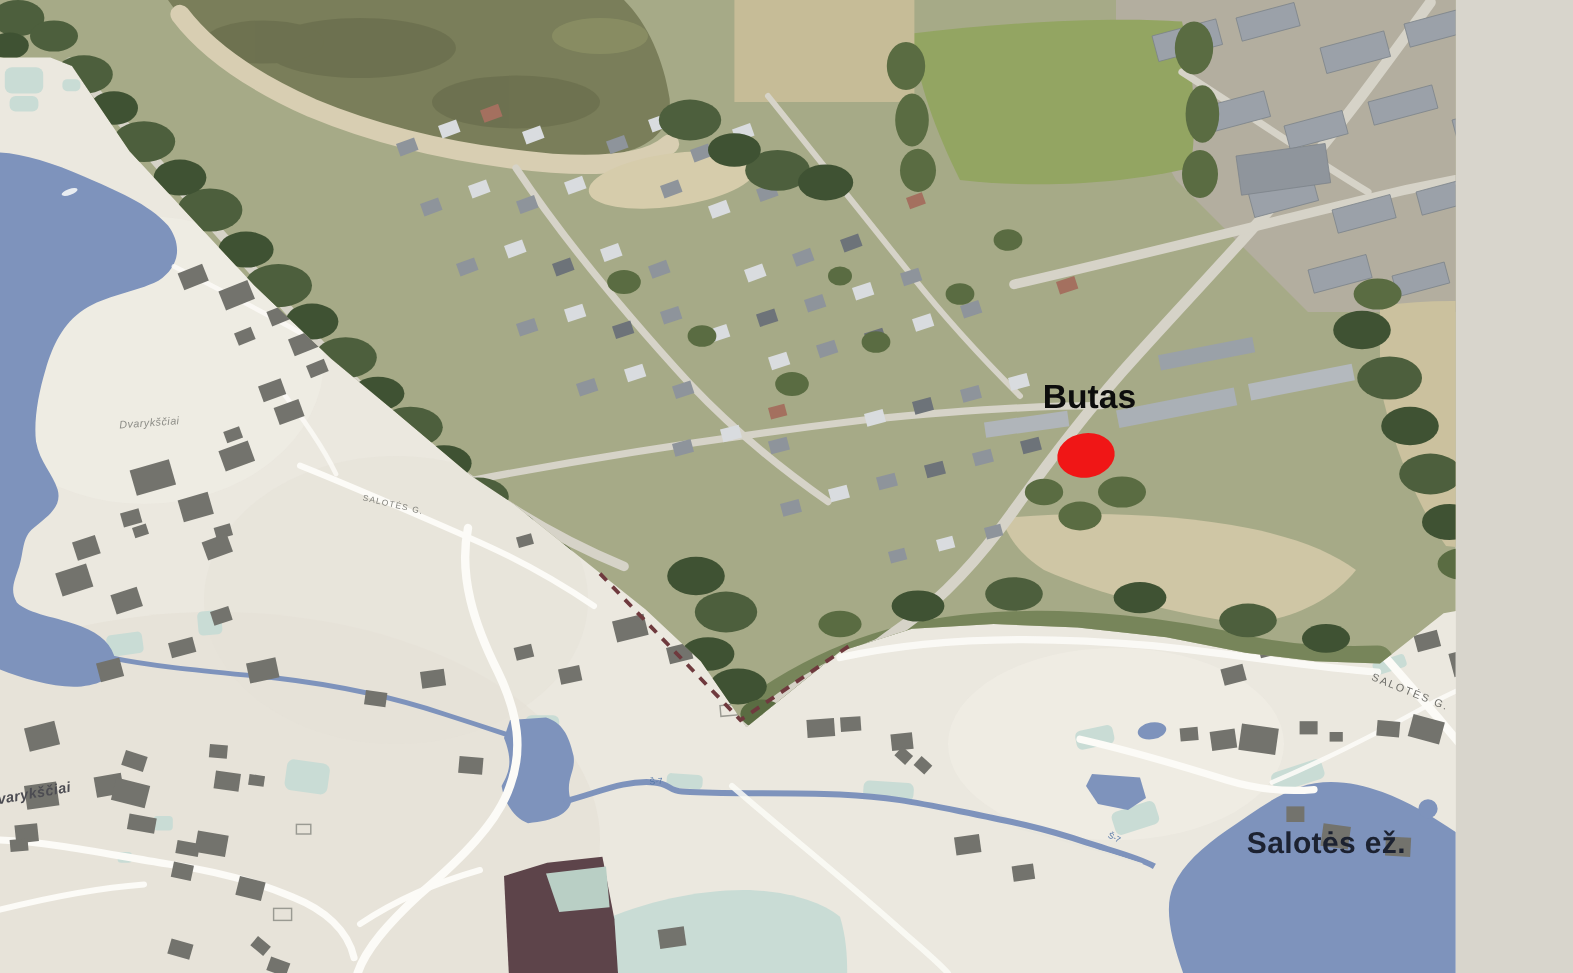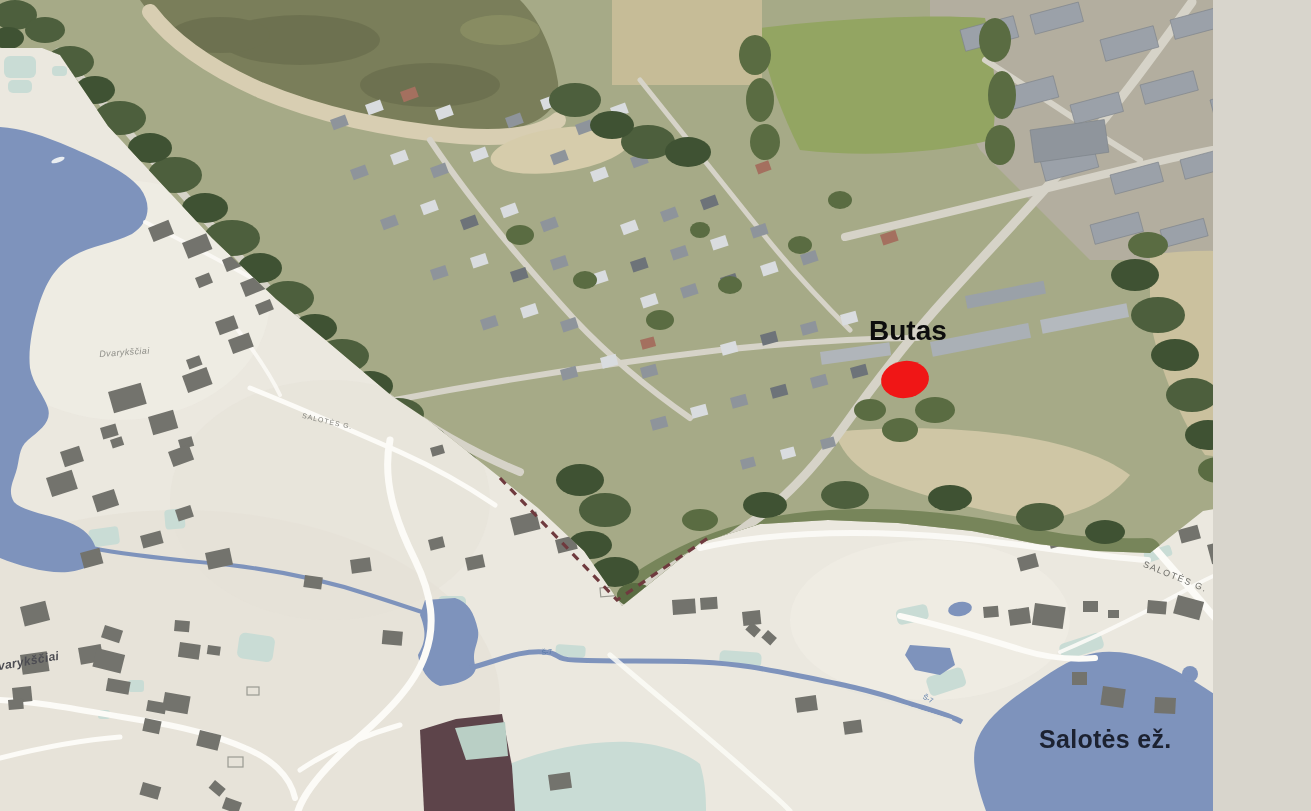--- a/index.html
+++ b/index.html
@@ -421,21 +421,21 @@
   </svg>
 
   <svg class="layer" width="1311" height="811" viewBox="0 0 1311 811">
     <path fill="none" stroke="#6f3a3e" stroke-width="3.2" stroke-dasharray="8 7" d="M500,478 L617,600 L708,538"></path>
   </svg>
 
   <div class="marker-dot" style="left: 881px; top: 361px; width: 48px; height: 37px; background: rgb(240, 22, 22); border-radius: 50%; transform: rotate(-8deg);"></div>
 
   <div class="lbl" style="left: 869px; top: 316px; font-size: 28px; color: rgb(13, 13, 13); font-weight: bold;">Butas</div>
 
-  <div class="lbl" style="left: 1039px; top: 726px; font-size: 25px; color: rgb(28, 34, 49); font-weight: bold; letter-spacing: 0.3px;">Salotės ež.</div>
+  <div class="lbl" style="left: 1039px; top: 690px; font-size: 25px; color: rgb(28, 34, 49); font-weight: bold; letter-spacing: 0.3px;">Salotės ež.</div>
   <div class="lbl" style="left: 99px; top: 350px; font-size: 9px; color: rgb(143, 143, 137); font-style: italic; letter-spacing: 0.4px; transform: rotate(-4deg);">Dvarykščiai</div>
   <div class="lbl" style="left: -12px; top: 662px; font-size: 12px; color: rgb(76, 76, 82); font-weight: bold; font-style: italic; letter-spacing: 0.4px; transform: rotate(-10deg);">Dvarykščiai</div>
   <div class="lbl" style="left: 303px; top: 412px; font-size: 7px; color: rgb(131, 131, 125); letter-spacing: 1px; transform: rotate(13deg);">SALOTĖS G.</div>
   <div class="lbl" style="left: 1145px; top: 560px; font-size: 9px; color: rgb(109, 109, 104); letter-spacing: 1.5px; transform: rotate(22deg);">SALOTĖS G.</div>
   <div class="lbl" style="left: 541px; top: 649px; font-size: 7px; color: rgb(85, 119, 168); transform: rotate(-6deg);">Š-7</div>
   <div class="lbl" style="left: 925px; top: 693px; font-size: 7px; color: rgb(85, 119, 168); transform: rotate(28deg);">Š-7</div>
 
 </div>
 
 </body></html>

